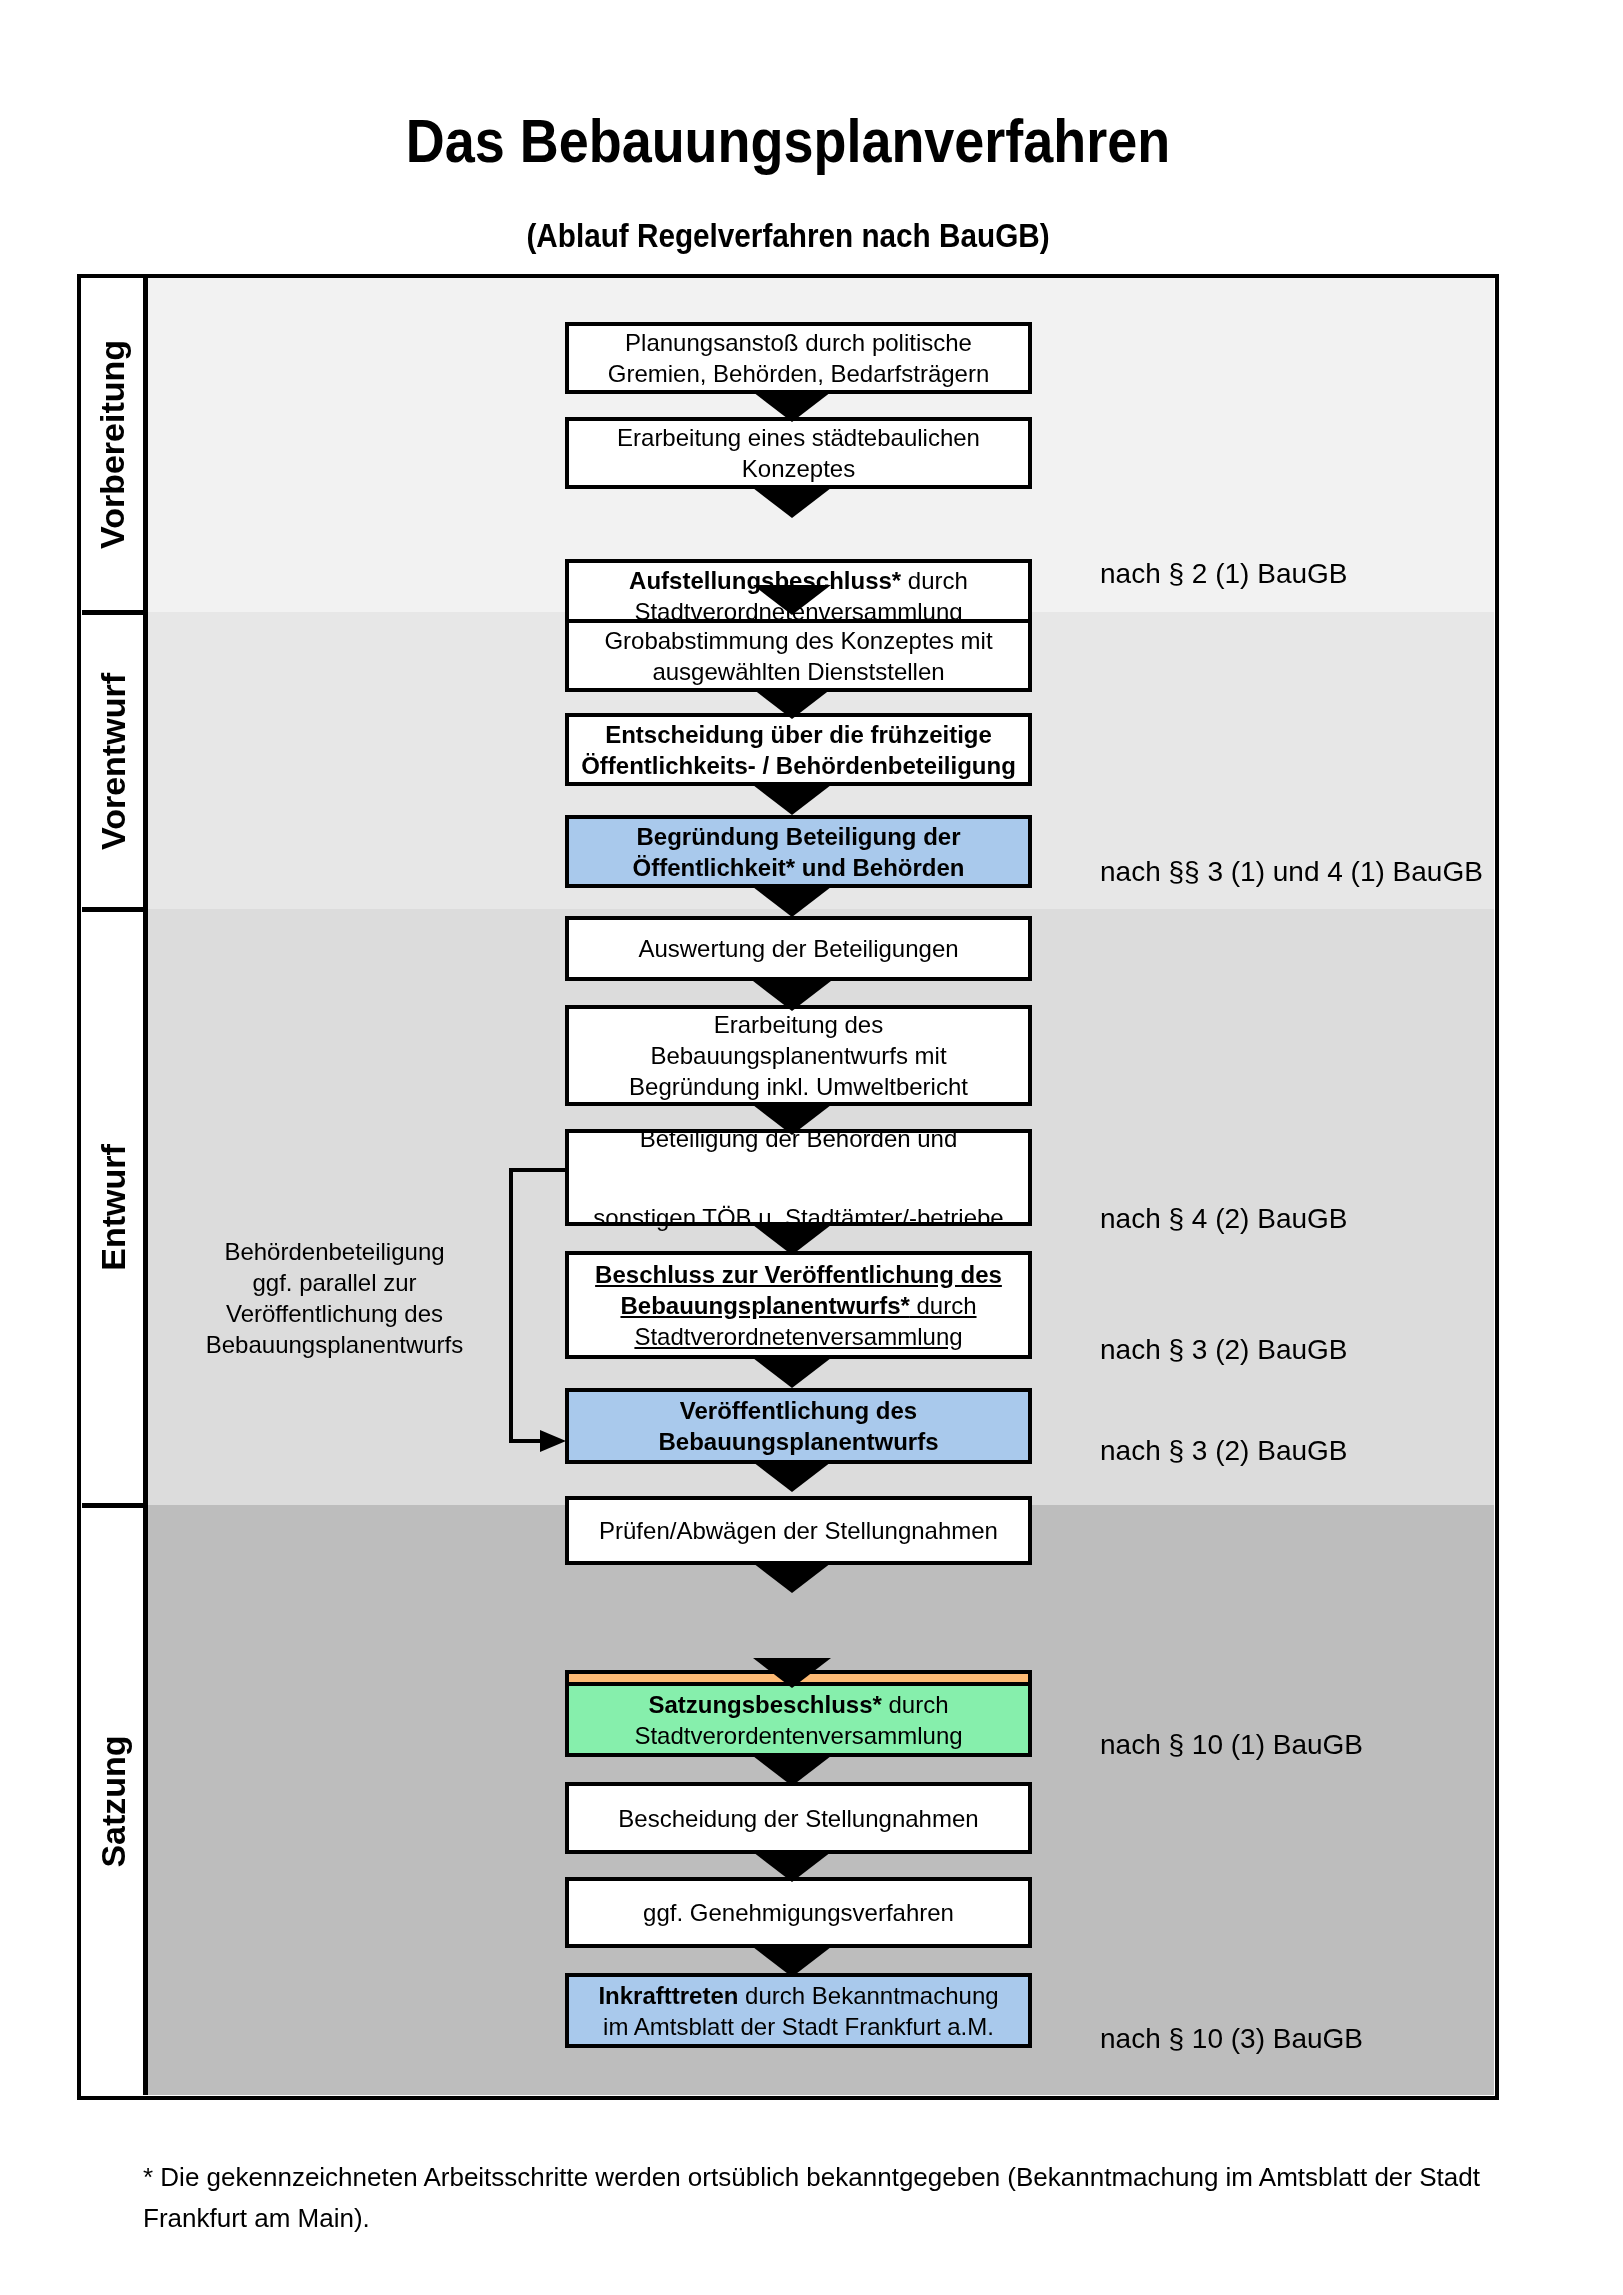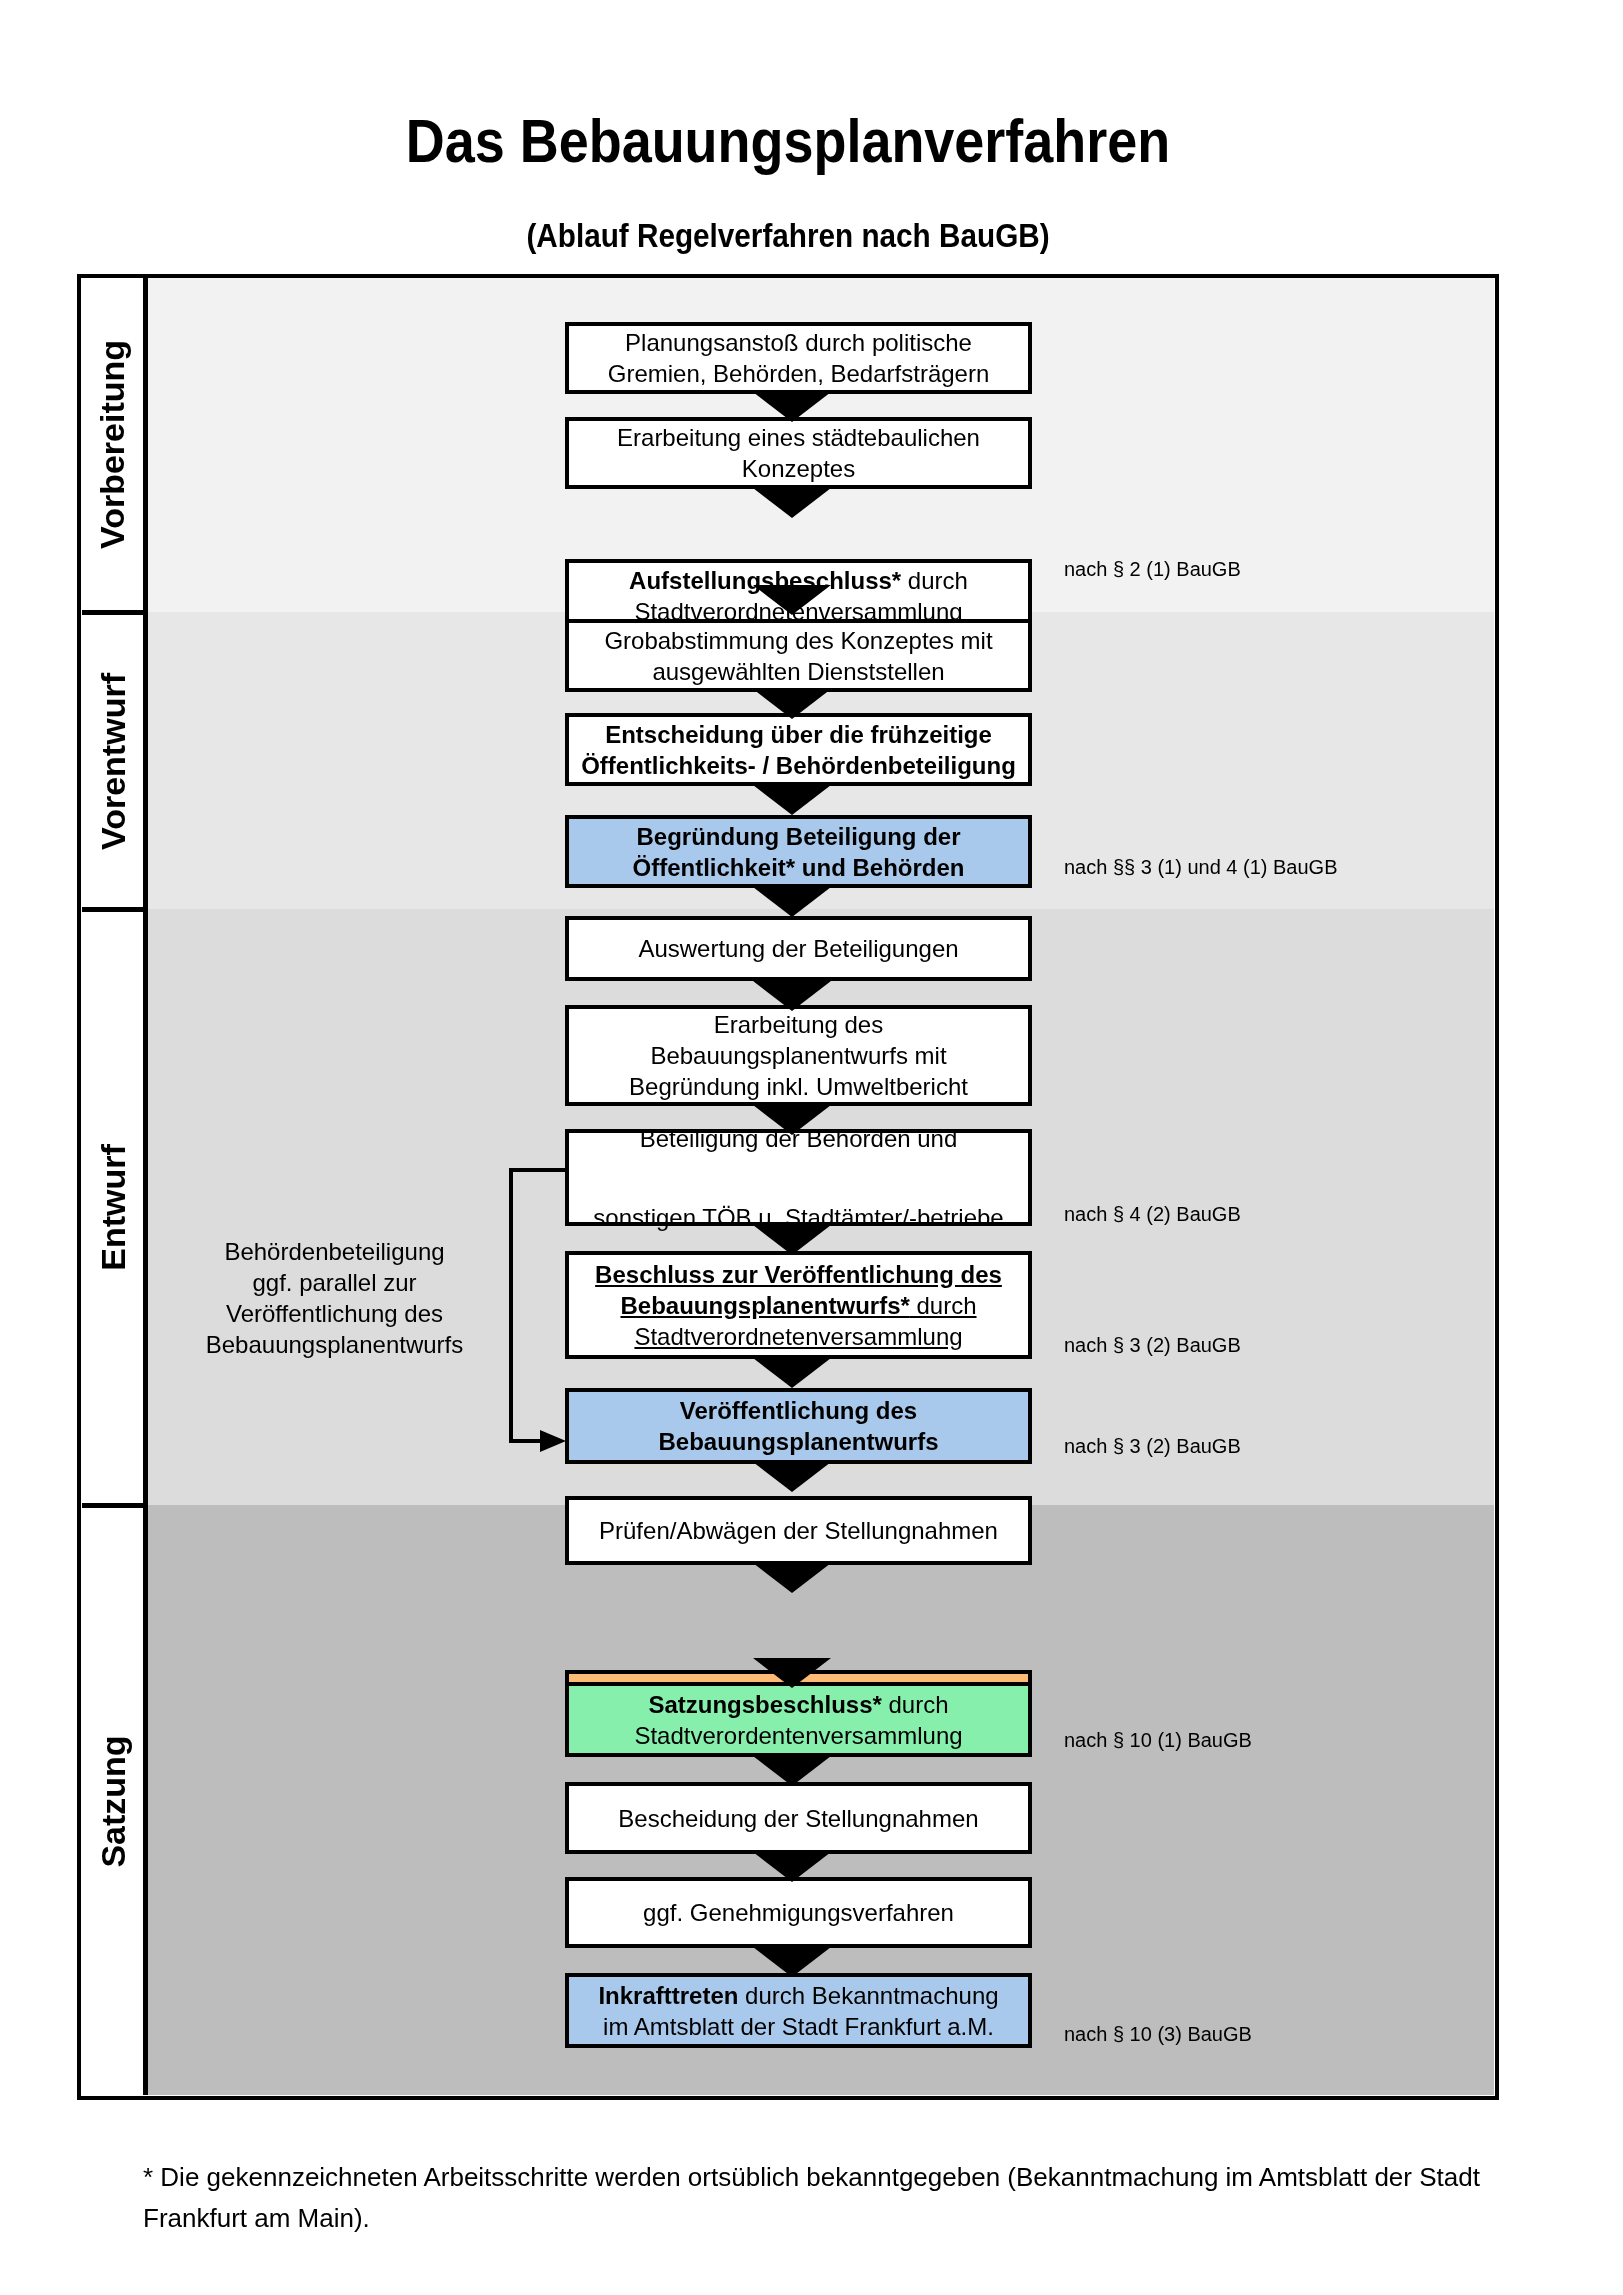--- a/index.html
+++ b/index.html
@@ -31,21 +31,21 @@
   .pcell span{transform:rotate(-90deg);font-weight:bold;font-size:34px;white-space:nowrap;}
 
   .step{position:absolute;left:565px;width:467px;border:4.6px solid #000;box-sizing:border-box;
         background:#fff;display:flex;flex-direction:column;justify-content:center;align-items:center;
         text-align:left;font-size:24px;line-height:31px;z-index:10;}
   .b{font-weight:bold;}
 
   .arrow{position:absolute;left:753px;width:0;height:0;z-index:11;
          border-left:39px solid transparent;border-right:39px solid transparent;border-top:30px solid #000;}
 
-  .ref{position:absolute;left:1064px;font-size:20px;white-space:nowrap;z-index:12;}
+  .ref{position:absolute;left:1100px;font-size:28px;white-space:nowrap;z-index:12;}
 
   .sidenote{position:absolute;left:151px;top:1236px;width:367px;text-align:center;
             font-size:24px;line-height:31px;white-space:pre-line;z-index:12;}
 
   .bk{position:absolute;background:#000;z-index:9;}
   .bk-h1{left:509px;top:1168px;width:56px;height:3.9px;}
   .bk-v{left:509px;top:1168px;width:3.9px;height:275px;}
   .bk-h2{left:509px;top:1439px;width:34px;height:3.9px;}
   .bk-head{position:absolute;left:540px;top:1430px;width:0;height:0;z-index:9;
            border-top:11px solid transparent;border-bottom:11px solid transparent;border-left:26px solid #000;}

